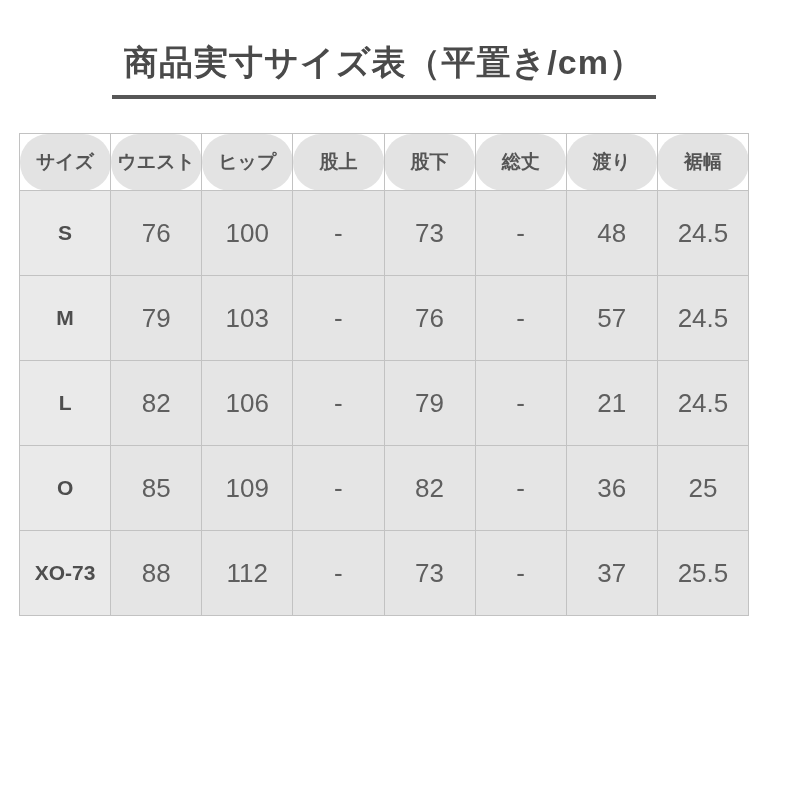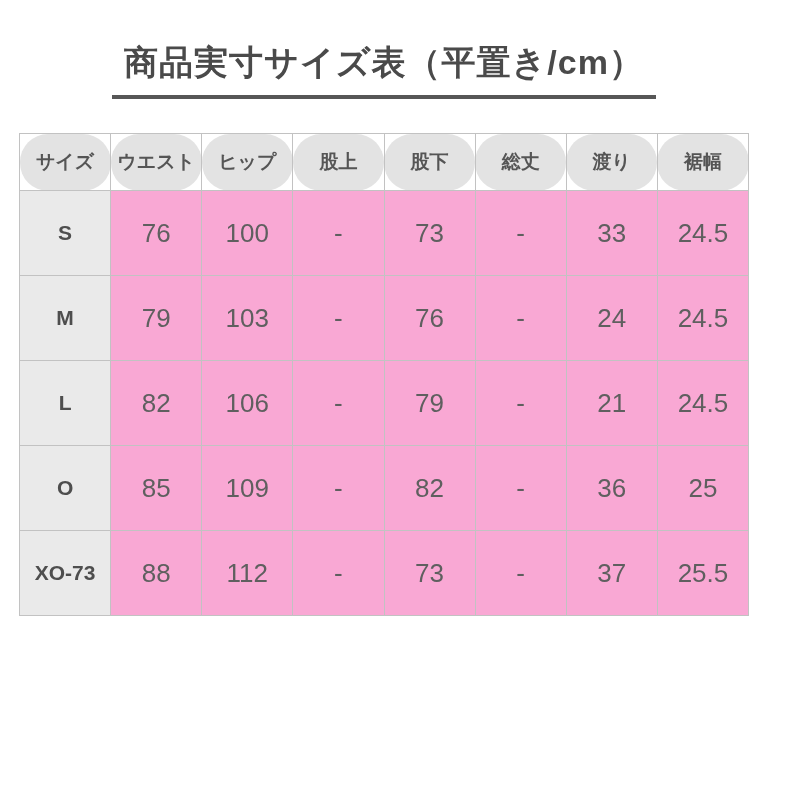--- a/index.html
+++ b/index.html
@@ -53,21 +53,21 @@
     color: #555555;
     border-radius: 28px;
   }
   .size-table tbody th.size-cell {
     background: #eaeaea;
     font-size: 21px;
     font-weight: 700;
     color: #4e4e4e;
   }
   .size-table tbody td {
-    background: #f9a8d4;
+    background: #e5e5e5;
     height: 84px;
     font-size: 26px;
     font-weight: 400;
     color: #5f5f5f;
     margin-top: 36px;
   }
   .footnote {
     margin-top: 31px;
     text-align: center;
     font-size: 17px;
@@ -98,31 +98,31 @@
         </tr>
     </thead>
     <tbody>
         <tr>
           <th class="size-cell">S</th>
           <td>76</td>
           <td>100</td>
           <td>-</td>
           <td>73</td>
           <td>-</td>
-          <td>33</td>
+          <td>48</td>
           <td>24.5</td>
         </tr>
         <tr>
           <th class="size-cell">M</th>
           <td>79</td>
           <td>103</td>
           <td>-</td>
           <td>76</td>
           <td>-</td>
-          <td>24</td>
+          <td>57</td>
           <td>24.5</td>
         </tr>
         <tr>
           <th class="size-cell">L</th>
           <td>82</td>
           <td>106</td>
           <td>-</td>
           <td>79</td>
           <td>-</td>
           <td>21</td>

